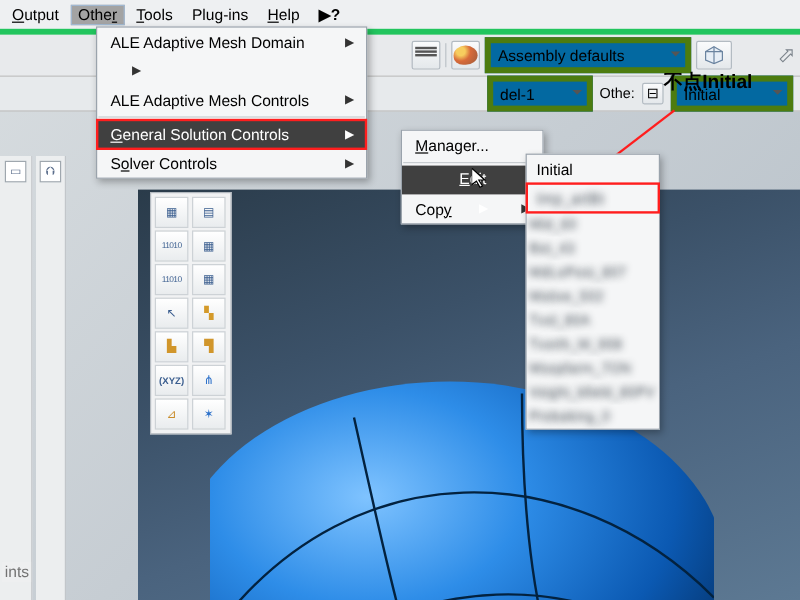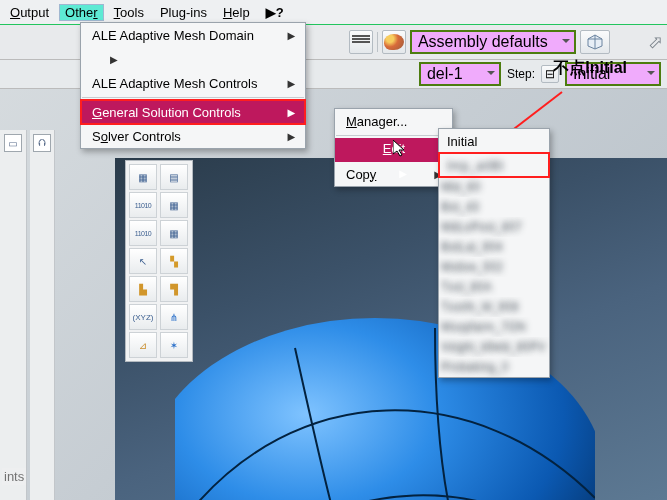--- a/index.html
+++ b/index.html
@@ -11,28 +11,28 @@
     overflow: hidden;
     background: linear-gradient(135deg, #d8dde0 0%, #c6cdd3 50%, #b5bfc7 100%);
     position: relative;
     color: #000;
   }
   .menubar {
     display: flex;
     gap: 4px;
     padding: 2px 4px;
     background: #eef0f2;
-    border-bottom: 1px solid #22c55e;
+    border-bottom: 5px solid #22c55e;
     height: 20px;
     align-items: center;
     font-size: 13px;
   }
   .menubar .mi { padding: 1px 6px; cursor: default; }
   .menubar .mi u { text-decoration: underline; }
-  .menubar .sel { background: #5eead4; border:1px solid #a0b7d0; padding:0 5px;}
+  .menubar .sel { background: #a3a3a3; border:1px solid #a0b7d0; padding:0 5px;}
   .help-icon { font-weight: bold; }
 
   .toolbar-row {
     display: flex;
     align-items: center;
     background: #e8eaec;
     border-bottom: 1px solid #bbb;
     height: 30px;
     padding: 2px 4px;
     gap: 4px;
@@ -49,28 +49,28 @@
     align-items: center;
     justify-content: space-between;
     padding: 3px 10px 3px 11px;
     white-space: nowrap;
     min-width: 190px;
     height: 18px;
     font-size: 13px;
     gap: 12px;
   }
   .dmi .arr { font-size: 10px; margin-left: 18px; color:#333;}
-  .dmi.hot { background: #be185d; color: #fff; }
+  .dmi.hot { background: #404040; color: #fff; }
   .sep { height:1px; background:#c7ccd0; margin: 2px 1px;}
   .hl-red { outline: 2px solid #ff1e1e; outline-offset: -1px; }
   .combo {
-    border: 2px solid #4d7c0f;
-    background: #f0abfc;
+    border: 5px solid #4d7c0f;
+    background: #0369a1;
     padding: 2px 16px 2px 6px;
-    font-size: 16px;
+    font-size: 13px;
     position: relative;
     height: 16px;
     display: inline-flex;
     align-items: center;
   }
   .combo:after {
     content: "";
     position: absolute;
     right: 4px; top: 7px;
     border: 4px solid transparent;
@@ -228,21 +228,21 @@
         <line x1="8" y1="1" x2="8" y2="15" stroke="#6b84a0"></line>
         <line x1="1" y1="5" x2="15" y2="5" stroke="#6b84a0"></line>
       </svg>
   </span>
   <span style="width:30px;"></span>
   <span style="font-size:18px;color:#7b838b;">⬀</span>
 </div>
 
 <div class="row3" style="justify-content:flex-end;">
   <span class="combo" style="width:56px;">del-1</span>
-  <span class="lbl">Step:</span>
+  <span class="lbl">Othe:</span>
   <span class="icon-btn" style="width:16px;height:16px;">⊟</span>
   <span class="combo" style="width:70px;">Initial</span>
 </div>
 
 <div class="annot">不点Initial</div>
 <svg class="annot-line">
   <line x1="65" y1="2" x2="5" y2="48" stroke="#ff1e1e" stroke-width="2"></line>
 </svg>
 
 <div class="dropdown-menu" style="left:80px; top:22px;">
@@ -291,21 +291,20 @@
   <div class="dmi" style="min-width:auto;padding-left:8px;">
       <span>Initial</span>
     </div>
   <div class="dmi hl-red" style="min-width:auto;padding-left:8px;">
       <span style="color:transparent;text-shadow:0 0 6px rgba(60,70,80,.9);">Imp_artBt</span>
     </div>
   <div class="sub-list" style="position:static;border:none;box-shadow:none;padding:0;width:auto;">
     <div class="it">Mid_60</div>
     <div class="it">Bot_43</div>
     <div class="it">MdLoPost_807</div>
-    <div class="it">BotLat_904</div>
     <div class="it">Motive_502</div>
     <div class="it">Tvol_80A</div>
     <div class="it">Tvorth_M_908</div>
     <div class="it">Msopfarm_7ON</div>
     <div class="it">Voight_bfield_80PV</div>
     <div class="it">Probaking_0</div>
   </div>
 </div>
 
 <div class="left-strip">
@@ -337,19 +336,19 @@
   <div class="tb">▦</div>
   <div class="tb">▤</div>
   <div class="tb small-label">11010</div>
   <div class="tb">▦</div>
   <div class="tb small-label">11010</div>
   <div class="tb">▦</div>
   <div class="tb">↖</div>
   <div class="tb" style="color:#d49a2a;">▚</div>
   <div class="tb" style="color:#d1962b;">▙</div>
   <div class="tb" style="color:#d1962b;">▜</div>
-  <div class="tb" style="font-size:8px;font-weight:normal;">(XYZ)</div>
+  <div class="tb" style="font-size:8px;font-weight:bold;">(XYZ)</div>
   <div class="tb" style="color:#2a6fc9;">⋔</div>
   <div class="tb" style="color:#c98c2a;">⊿</div>
   <div class="tb" style="color:#2a6fc9;">✶</div>
 </div>
 
 <div class="ints-label">ints</div>
 
 </body></html>

